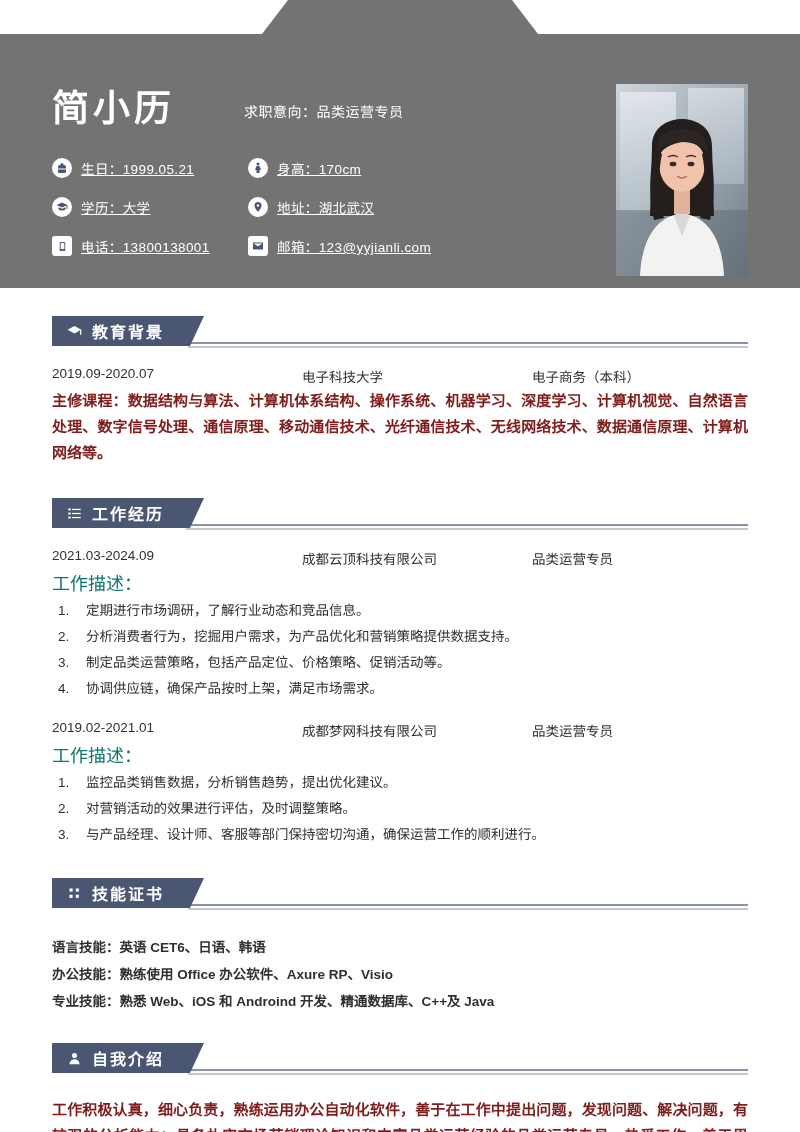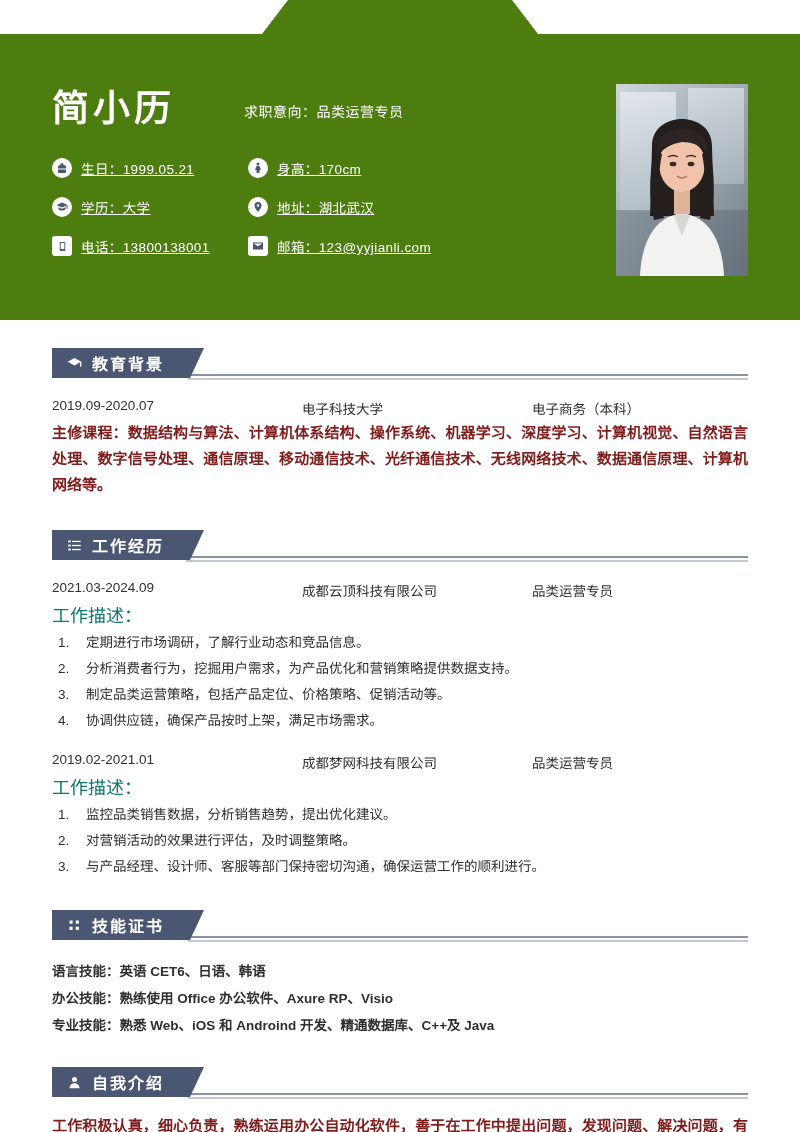--- a/index.html
+++ b/index.html
@@ -16,22 +16,22 @@
     width: 800px;
     height: 1132px;
     overflow: hidden;
     background: #ffffff;
     box-sizing: border-box;
   }
   
   .header {
     position: relative;
     width: 800px;
-    height: 320px;
-    background: #4d7c0f;
+    height: 288px;
+    background: #737373;
     box-sizing: border-box;
   }
   
   .notch-left {
     position: absolute;
     top: 0;
     left: 0;
     width: 262px;
     height: 34px;
     background: #ffffff;
@@ -127,21 +127,21 @@
   .ic svg { display: block; }
 
   
   .section {
     position: relative;
     padding: 0 52px;
   }
   .sec-head {
     position: relative;
     height: 30px;
-    margin-bottom: 0;
+    margin-bottom: 8px;
     font-family: Liberation Serif, serif;
   }
   .sec-tag {
     position: absolute;
     left: 0;
     top: 0;
     height: 30px;
     background: #4b5772;
     color: #ffffff;
     display: flex;

